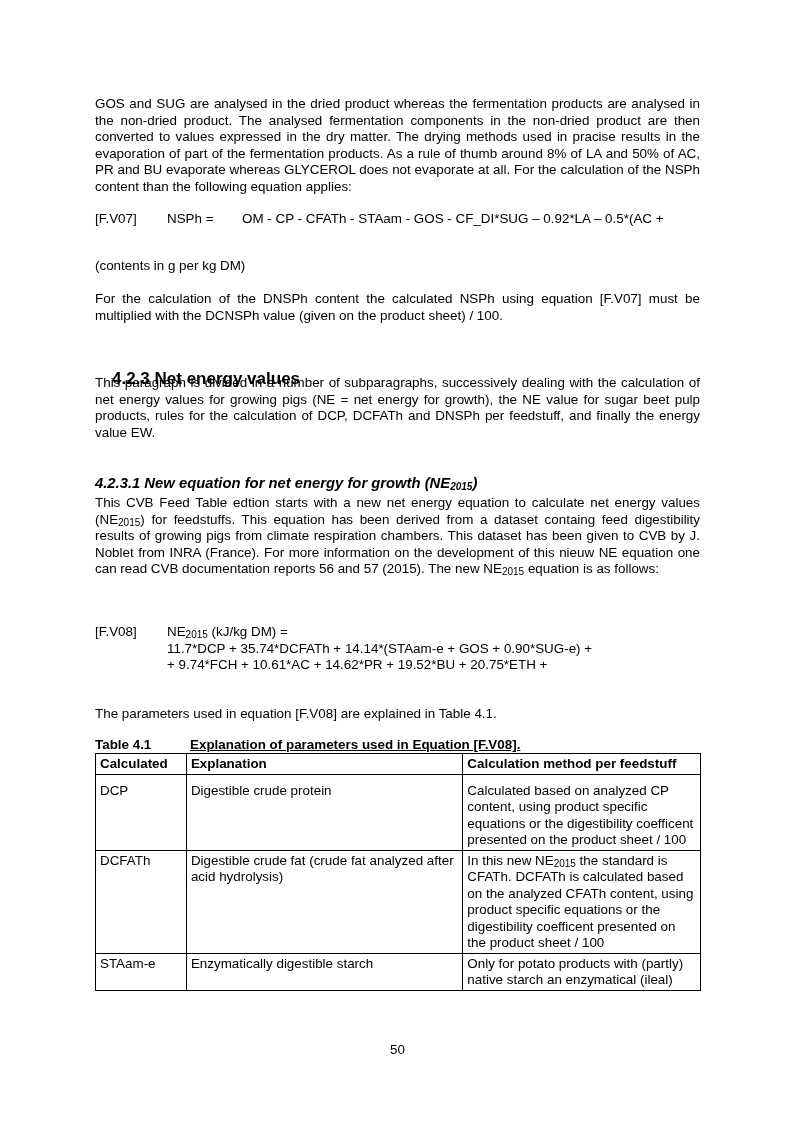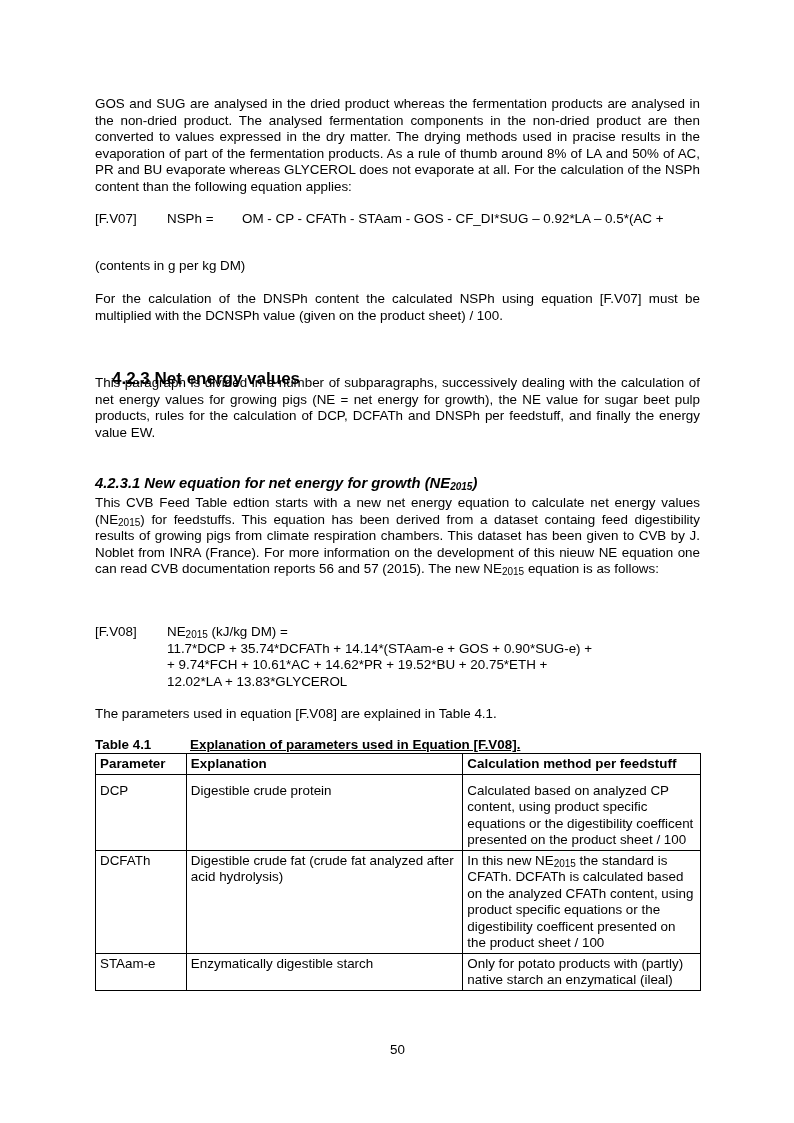--- a/index.html
+++ b/index.html
@@ -51,35 +51,34 @@
   <h3 class="abs" style="top:474px;"><span>4.2.3.1  New equation for net energy for growth (NE</span><sub>2015</sub><span>)</span></h3>
 
   <p class="abs" style="top:495px;"><span>This CVB Feed Table edtion starts with a new net energy equation to calculate net energy values (NE</span><sub>2015</sub><span>) for feedstuffs. This equation has been derived from a dataset containg feed digestibility results of growing pigs from climate respiration chambers. This dataset has been given to CVB by J. Noblet from INRA (France). For more information on the development of this nieuw NE equation one can read CVB documentation reports 56 and 57 (2015). The new NE</span><sub>2015</sub><span> equation is as follows:</span></p>
 
   <div class="eq-row" style="top:624px; height:68px;">
     <span class="eq-tag">[F.V08]</span>
     <div class="eq2-body">
       <div><span>NE</span><sub>2015</sub><span> (kJ/kg DM) =</span></div>
       <div>11.7*DCP + 35.74*DCFATh + 14.14*(STAam-e + GOS + 0.90*SUG-e) +</div>
       <div>+ 9.74*FCH + 10.61*AC + 14.62*PR + 19.52*BU + 20.75*ETH +</div>
-      <div>12.02*LA + 13.83*GLYCEROL</div>
     </div>
   </div>
 
   <p class="abs" style="top:706px;">The parameters used in equation [F.V08] are explained in Table 4.1.</p>
 
   <div class="caption" style="top:737px;">
     <span>Table 4.1</span>
     <span class="cap-text" style="text-decoration: underline;">Explanation of parameters used in Equation [F.V08].</span>
   </div>
 
   <table style="top:753px;">
     <thead>
       <tr>
-        <th class="c1">Parameter</th>
+        <th class="c1">Calculated</th>
         <th class="c2">Explanation</th>
         <th class="c3">Calculation method per feedstuff</th>
       </tr>
     </thead>
     <tbody>
       <tr>
         <td style="padding-top:8px;">DCP</td>
         <td style="padding-top:8px;">Digestible crude protein</td>
         <td style="padding-top:8px;">Calculated based on analyzed CP content, using product specific equations or the digestibility coefficent presented on the product sheet / 100</td>
       </tr>

